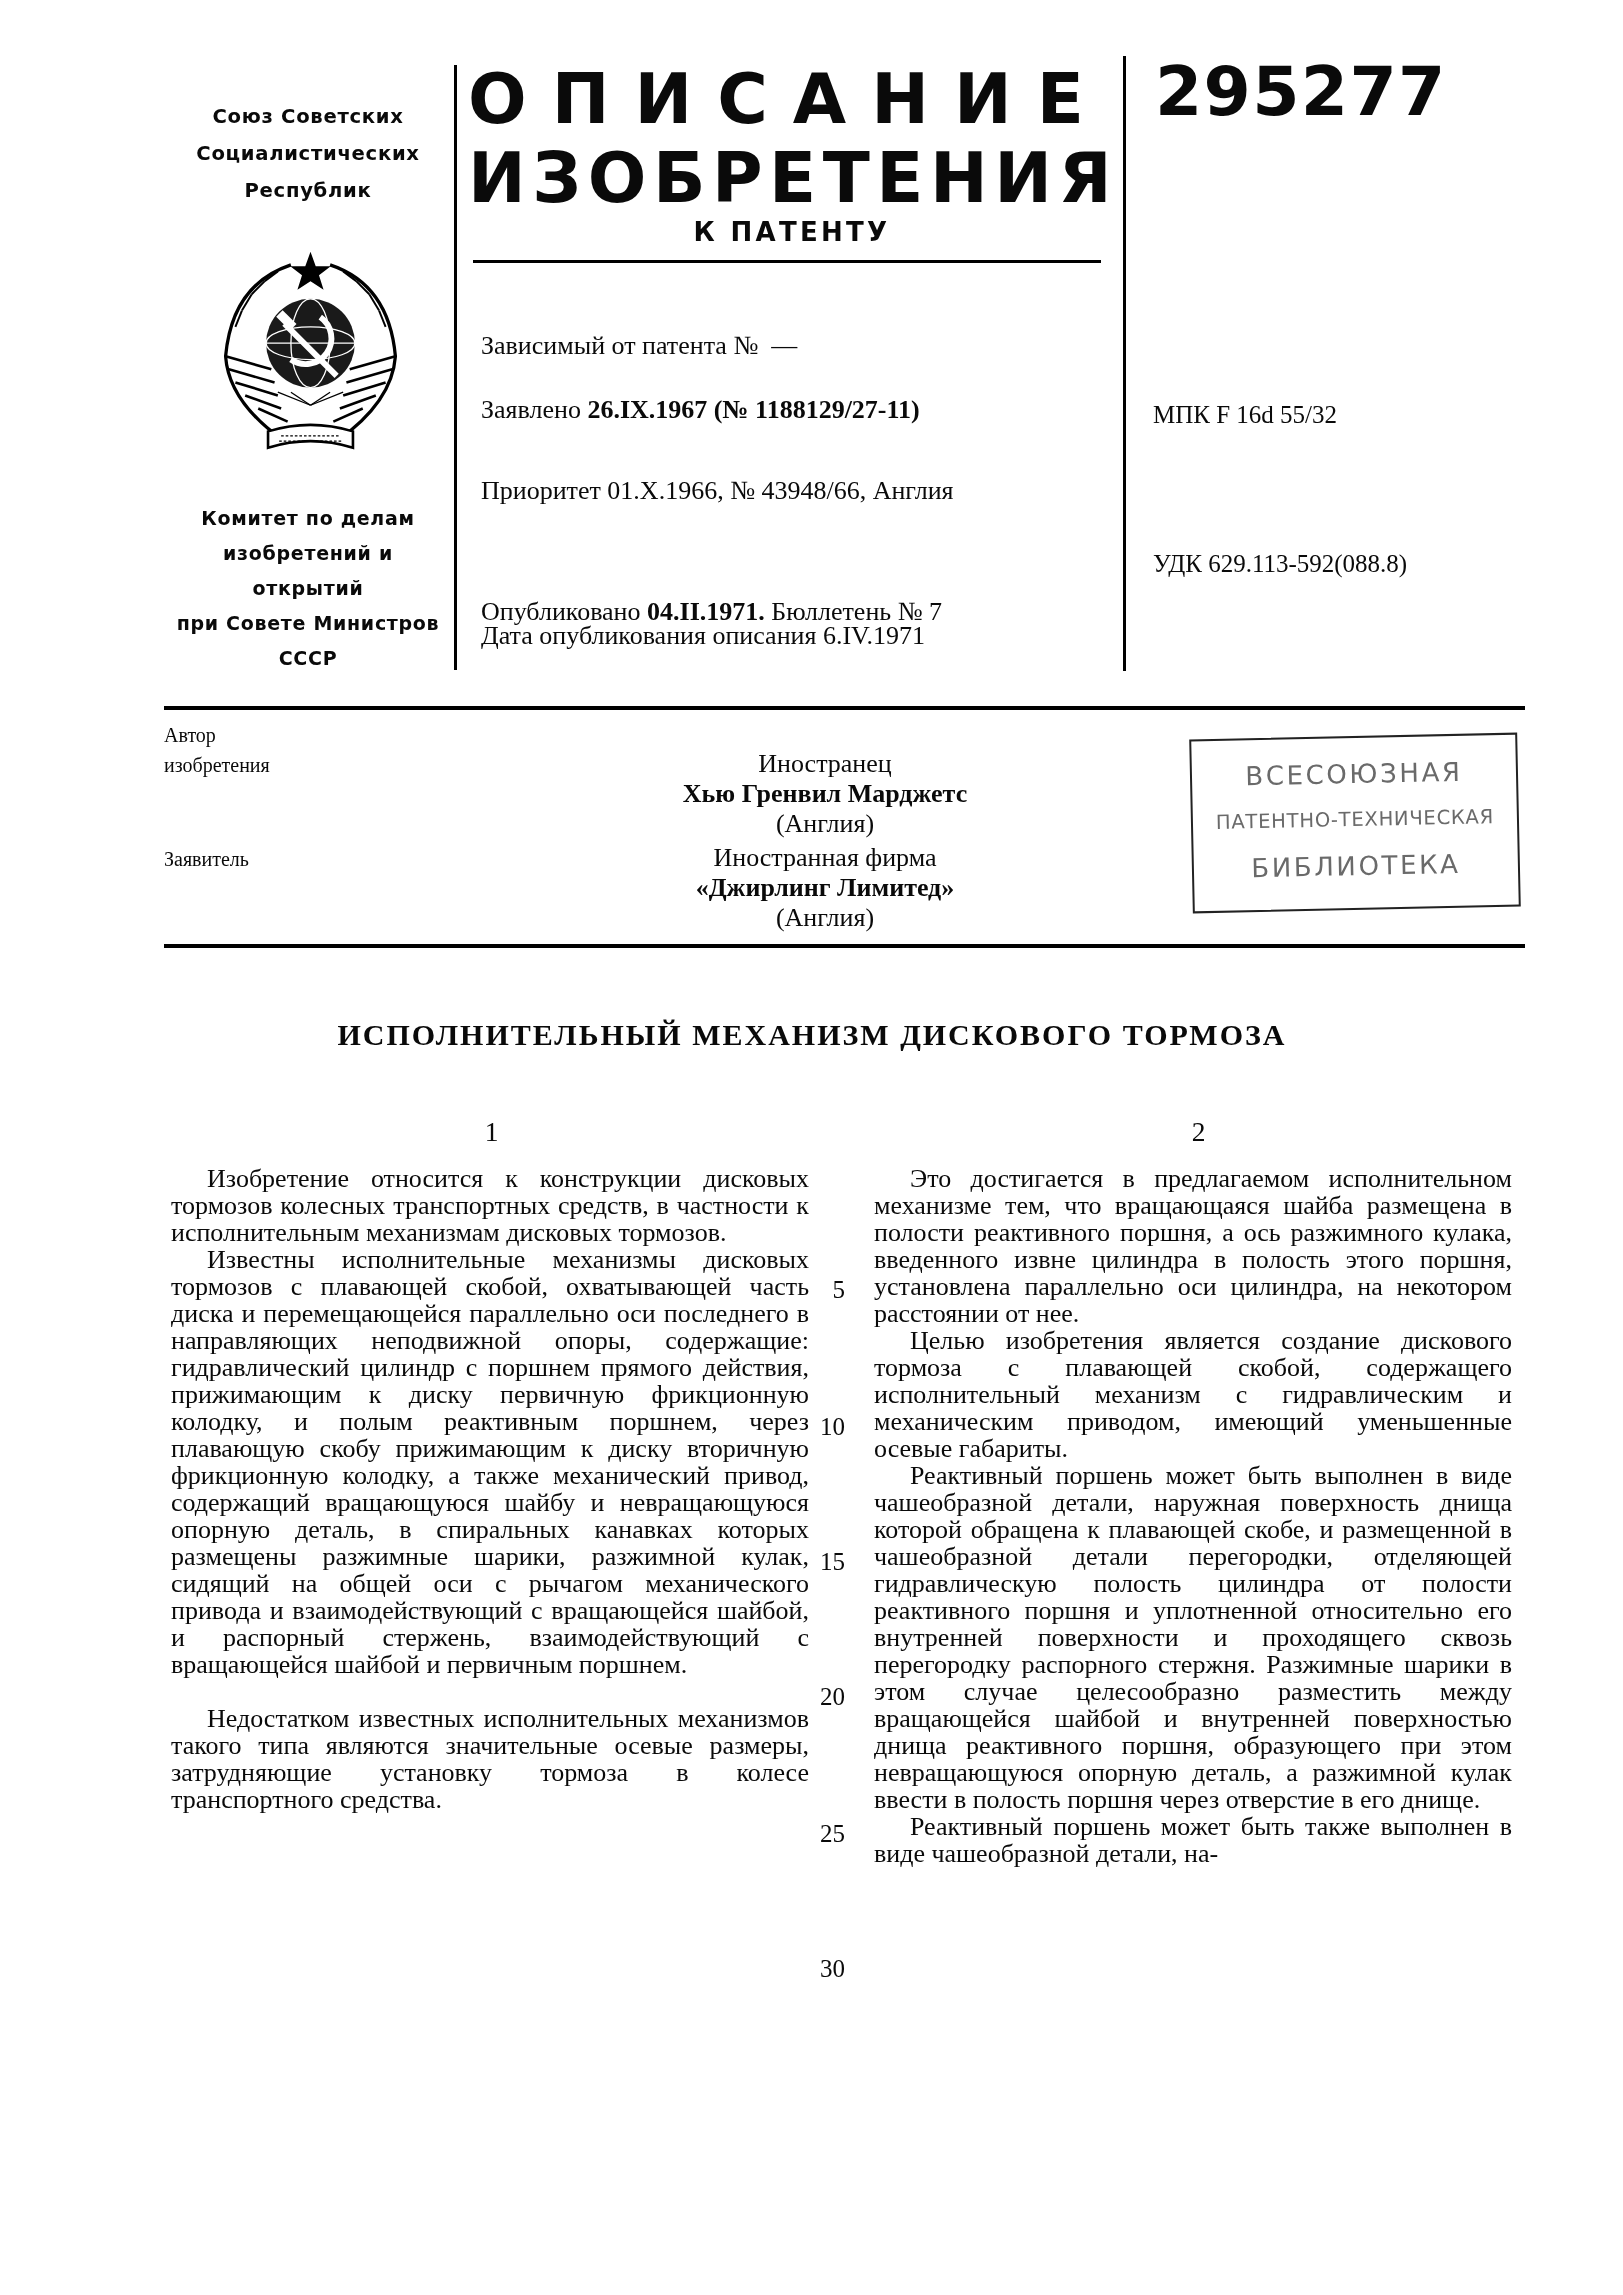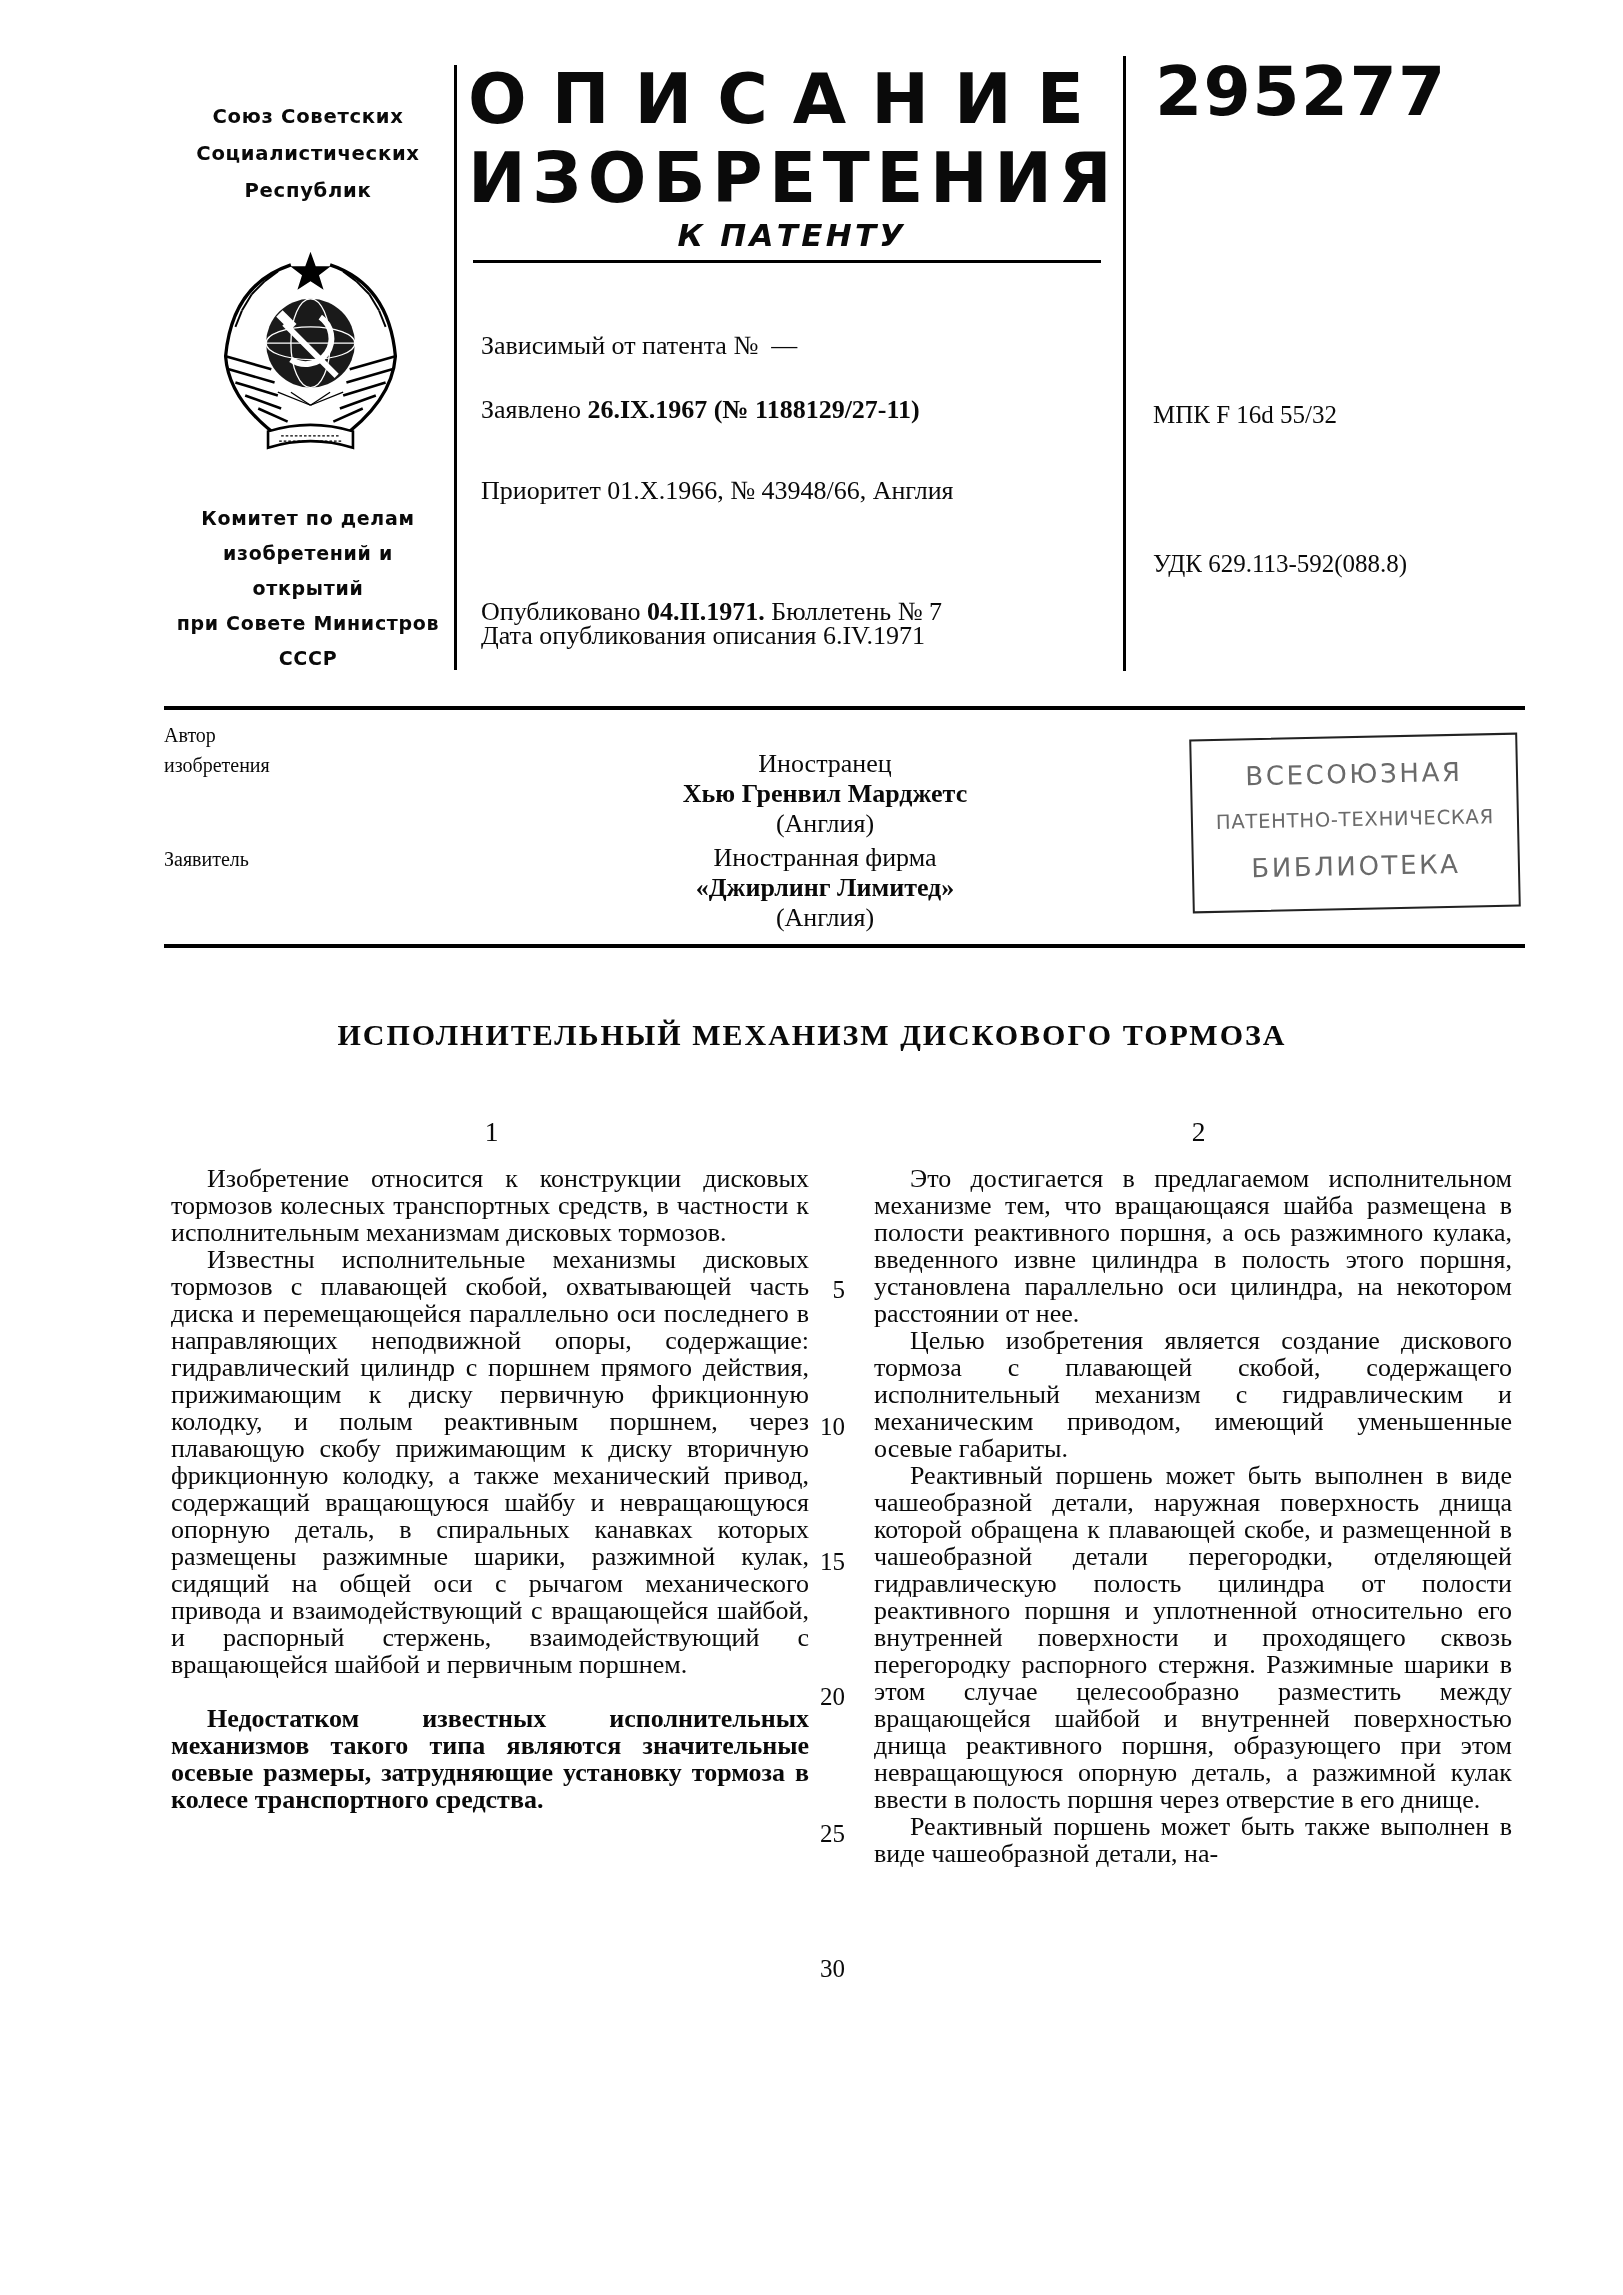--- a/index.html
+++ b/index.html
@@ -12,21 +12,21 @@
   #org { left: 164px; top: 98px; width: 288px; text-align: center; font-weight: bold; font-size: 19.6px; line-height: 37px; letter-spacing: 0.7px; }
   #emblem { left: 206px; top: 245px; width: 209px; height: 216px; }
   #committee { left: 164px; top: 501px; width: 288px; text-align: center; font-weight: bold; font-size: 19px; line-height: 35px; letter-spacing: 0.7px; }
 
   .vrule { background: #000; width: 3.3px; }
   #vrule-left { left: 454px; top: 65px; height: 605px; }
   #vrule-right { left: 1123px; top: 56px; height: 615px; width: 3.3px; }
 
   #title-1 { left: 468px; top: 60px; width: 655px; font-size: 69px; font-weight: 900; letter-spacing: 25px; line-height: 79px; white-space: nowrap; }
   #title-2 { left: 468px; top: 139px; width: 655px; font-size: 69px; font-weight: 900; letter-spacing: 6.5px; line-height: 79px; white-space: nowrap; }
-  #title-3 { left: 468px; top: 217px; width: 648px; text-align: center; font-size: 31px; font-weight: bold; letter-spacing: 3.3px; font-style: italic; }
+  #title-3 { left: 468px; top: 217px; width: 648px; text-align: center; font-size: 26px; font-weight: bold; letter-spacing: 3.3px; }
   #title-rule { left: 473px; top: 260px; width: 628px; height: 3.3px; background: #000; }
 
   #patent-no { left: 1155px; top: 52px; font-size: 68px; font-weight: 900; letter-spacing: 1.3px; }
 
   .meta { left: 481px; font-size: 26px; white-space: nowrap; }
   .meta b { font-weight: bold; }
   #meta-0 { top: 331px; }
   #meta-1 { top: 395px; text-align: center; }
   #meta-2 { top: 476px; }
   #meta-3 { top: 550px; margin-top: 47px; }
@@ -56,21 +56,21 @@
   #doc-title { left: 164px; top: 1018px; width: 1296px; text-align: center; font-size: 30px; font-weight: bold; letter-spacing: 2px; }
 
   .col-num { font-size: 27.5px; text-align: center; }
   #col-num-1 { left: 164px; top: 1116px; width: 655px; }
   #col-num-2 { left: 871px; top: 1116px; width: 655px; }
 
   .col { width: 638px; font-size: 26px; line-height: 27px; text-align: justify; }
   #col-1 { left: 171px; top: 1165px; }
   #col-2 { left: 874px; top: 1165px; }
   .col p { margin: 0; text-indent: 36px; }
-  .col p.gap { margin-top: 27px; font-weight: bold; }
+  .col p.gap { margin-top: 27px; }
 
   .line-num { font-size: 25px; width: 39px; text-align: right; }
 </style>
 </head>
 <body>
 
 <div id="org" class="abs sans">
   <div>Союз Советских</div>
   <div>Социалистических</div>
   <div>Республик</div>

